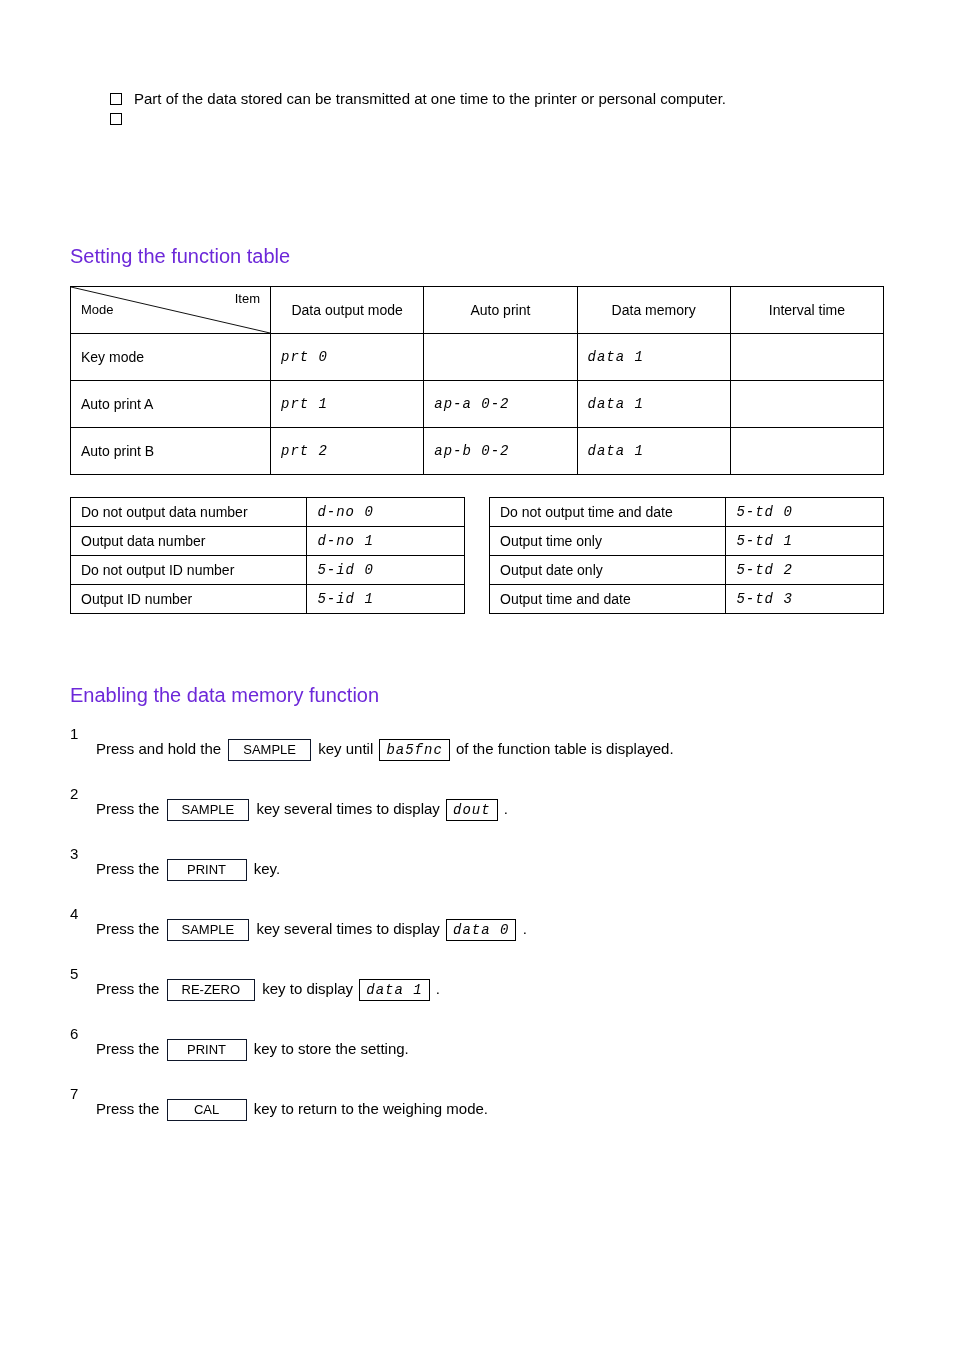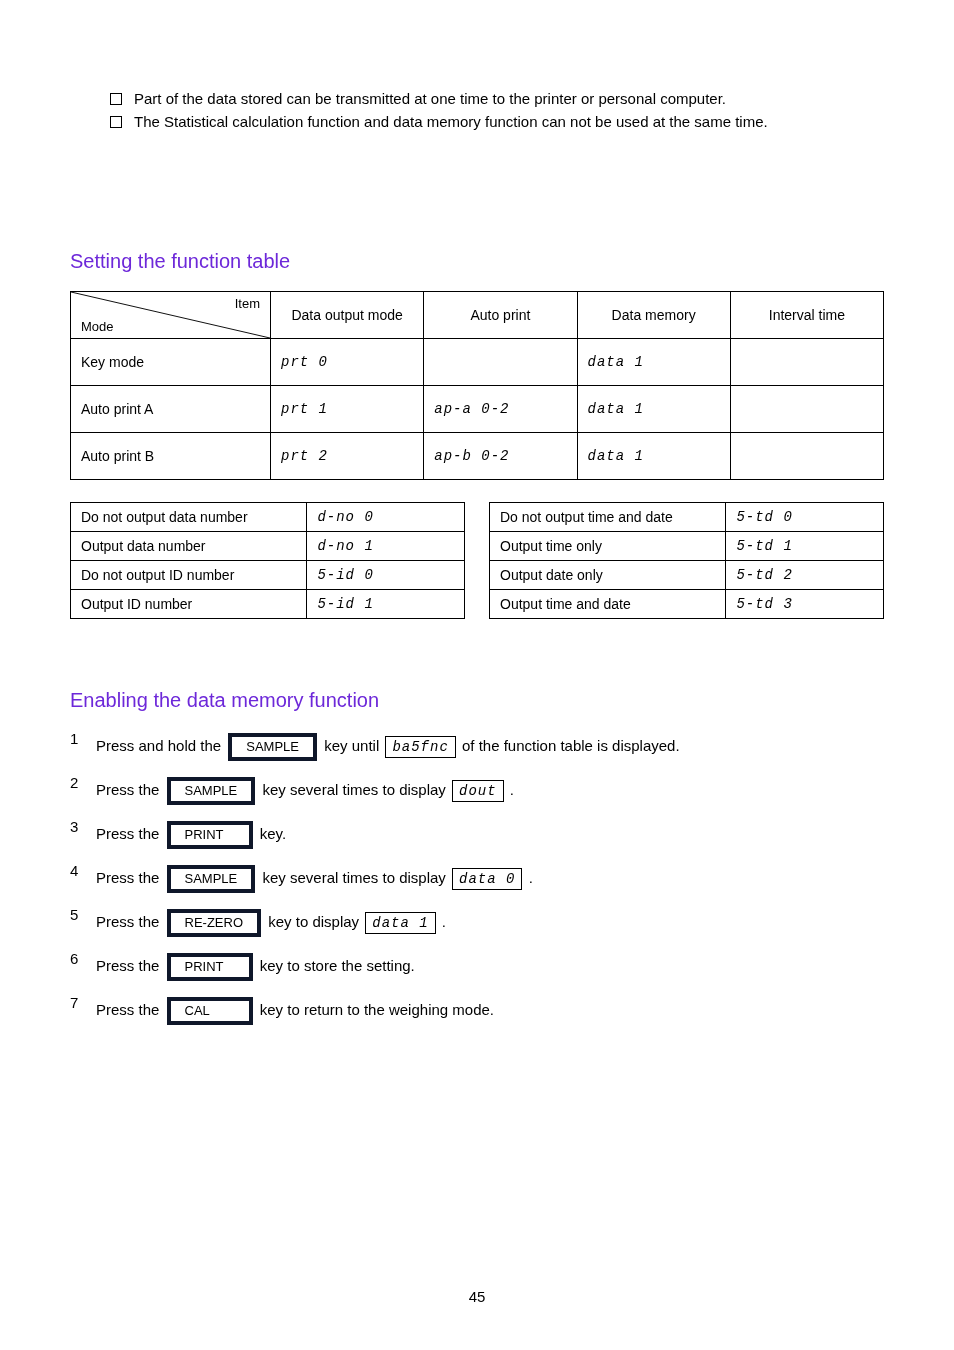--- a/index.html
+++ b/index.html
@@ -54,21 +54,21 @@
   }
   table.fn th { font-weight: normal; text-align: center; }
   .diag {
     position: relative;
     height: 52px;
     padding: 0 !important;
     width: 200px;
   }
   .diag svg { position:absolute; left:0; top:0; }
   .diag .lab-top { position:absolute; top:4px; right:10px; font-size:13px; }
-  .diag .lab-bot { position:absolute; bottom:4px; left:10px; font-size:13px; }
+  .diag .lab-bot { position:absolute; bottom:16px; left:10px; font-size:13px; }
   .hw { white-space: normal; line-height: 1.15; }
   
   .pair { display:flex; gap: 24px; margin-top: 22px; }
   table.small {
     border-collapse: collapse;
     flex: 1;
   }
   table.small td {
     border: 1px solid #000;
     padding: 4px 10px;
@@ -76,27 +76,28 @@
     height: 20px;
   }
   table.small td:first-child { width: 60%; }
   
   .steps { margin-top: 4px; }
   .step { display:flex; align-items:flex-start; margin-bottom: 10px; }
   .step .num { width: 26px; flex-shrink:0; }
   .step .txt { flex:1; line-height: 1.35; }
   .keybox {
     display:inline-block;
-    border: 4px solid #0f172a;
+    border: 1px solid #0f172a;
     padding: 0 14px;
     height: 20px;
     line-height: 20px;
     min-width: 50px;
+    text-align:center;
     font-size: 13px;
-    margin: 3px 3px;
+    margin: 14px 3px;
   }
   .segbox {
     display:inline-block;
     border: 1px solid #000;
     padding: 0 6px;
     height: 20px;
     line-height: 20px;
     font-family: 'Courier New', monospace;
     letter-spacing: 1px;
     font-style: italic;
@@ -108,21 +109,20 @@
 <body>
 
 <div class="page">
   <div class="bullets">
     <div class="b">
       <span class="sq"></span>
       <span>Part of the data stored can be transmitted at one time to the printer or personal computer.</span>
     </div>
     <div class="b">
       <span class="sq"></span>
-      <span>The Statistical calculation function and data memory function can not be used at the same time.</span>
     </div>
   </div>
 
   <h2 class="sec">Setting the function table</h2>
 
   <table class="fn">
     <colgroup>
       <col style="width:200px">
       <col>
       <col>

